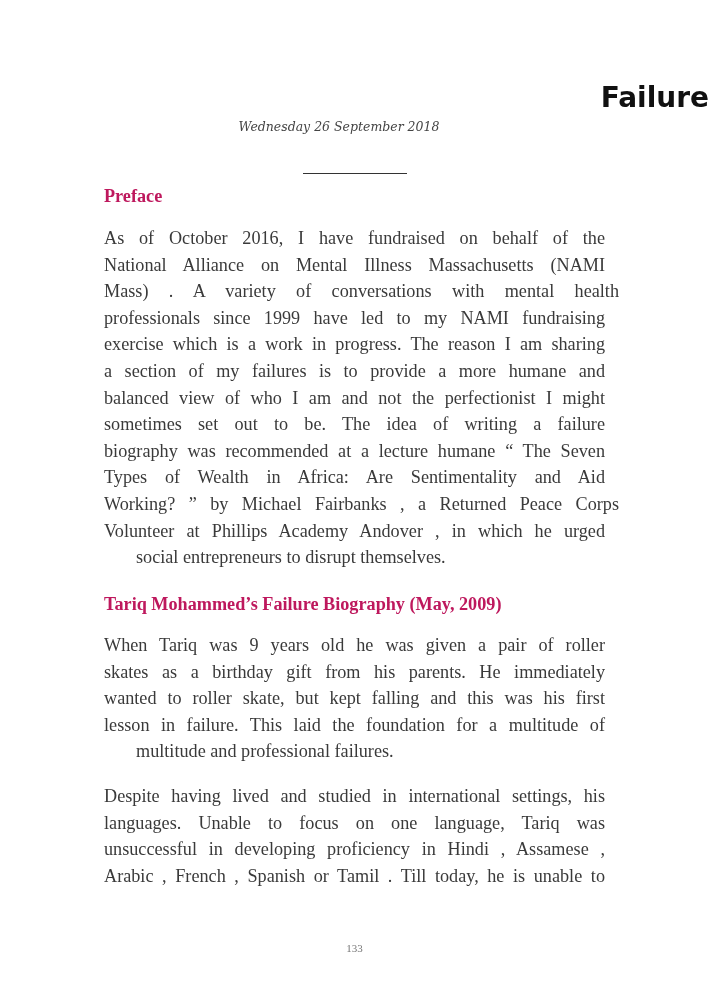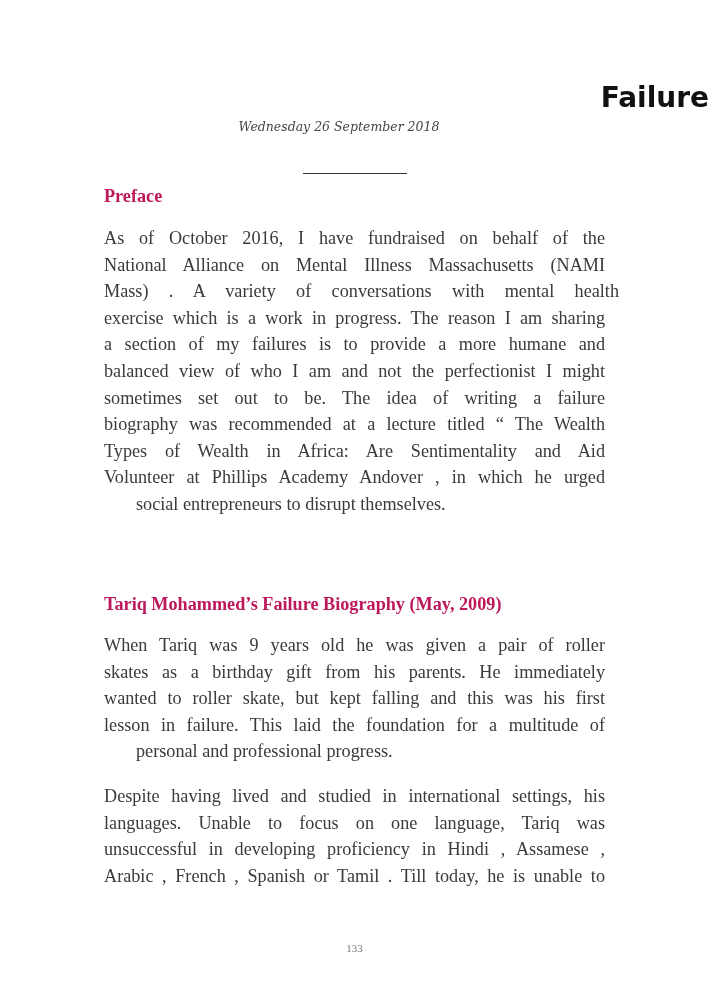--- a/index.html
+++ b/index.html
@@ -95,40 +95,42 @@
 <div class="rule"></div>
 
 <div class="content" style="top:183px;">
   <div class="heading">Preface</div>
 </div>
 
 <div class="content para" style="top:225px;">
   <span class="line">As of October 2016, I have fundraised on behalf of the</span>
   <span class="line">National Alliance on Mental Illness Massachusetts (NAMI</span>
   <span class="line wide">Mass)   . A variety of conversations with mental health</span>
+  <span class="line">professionals since 1999 have led to my NAMI fundraising</span>
   <span class="line">exercise which is a work in progress. The reason I am sharing</span>
   <span class="line">a section of my failures is to provide a more humane and</span>
   <span class="line">balanced view of who I am and not the perfectionist I might</span>
   <span class="line">sometimes set out to be.  The idea of writing a failure</span>
-  <span class="line">biography was recommended at a lecture titled “ The Wealth</span>
+  <span class="line">biography was recommended at a lecture humane “ The Seven</span>
   <span class="line">Types of Wealth in Africa: Are Sentimentality and Aid</span>
+  <span class="line wide">Working?  ”  by Michael Fairbanks , a Returned Peace Corps</span>
   <span class="line">Volunteer at Phillips Academy Andover , in which he urged</span>
   <span class="line last">social entrepreneurs to disrupt themselves.</span>
 </div>
 
 <div class="content" style="top:591px;">
   <div class="heading">Tariq Mohammed’s Failure Biography (May, 2009)</div>
 </div>
 
 <div class="content para" style="top:632px;">
   <span class="line">When Tariq was 9 years old he was given a pair of roller</span>
   <span class="line">skates as a birthday gift from his parents. He immediately</span>
   <span class="line">wanted to roller skate, but kept falling and this was his first</span>
   <span class="line">lesson in failure. This laid the foundation for a multitude of</span>
-  <span class="line last">personal and professional progress.</span>
+  <span class="line last">multitude and professional failures.</span>
 </div>
 
 <div class="content para" style="top:783px;">
   <span class="line">Despite having lived and studied in international settings, his</span>
   <span class="line">languages. Unable to focus on one language, Tariq was</span>
   <span class="line">unsuccessful in developing proficiency in Hindi , Assamese ,</span>
   <span class="line">Arabic , French , Spanish or Tamil . Till today, he is unable to</span>
 </div>
 
 <div class="page-number">133</div>

